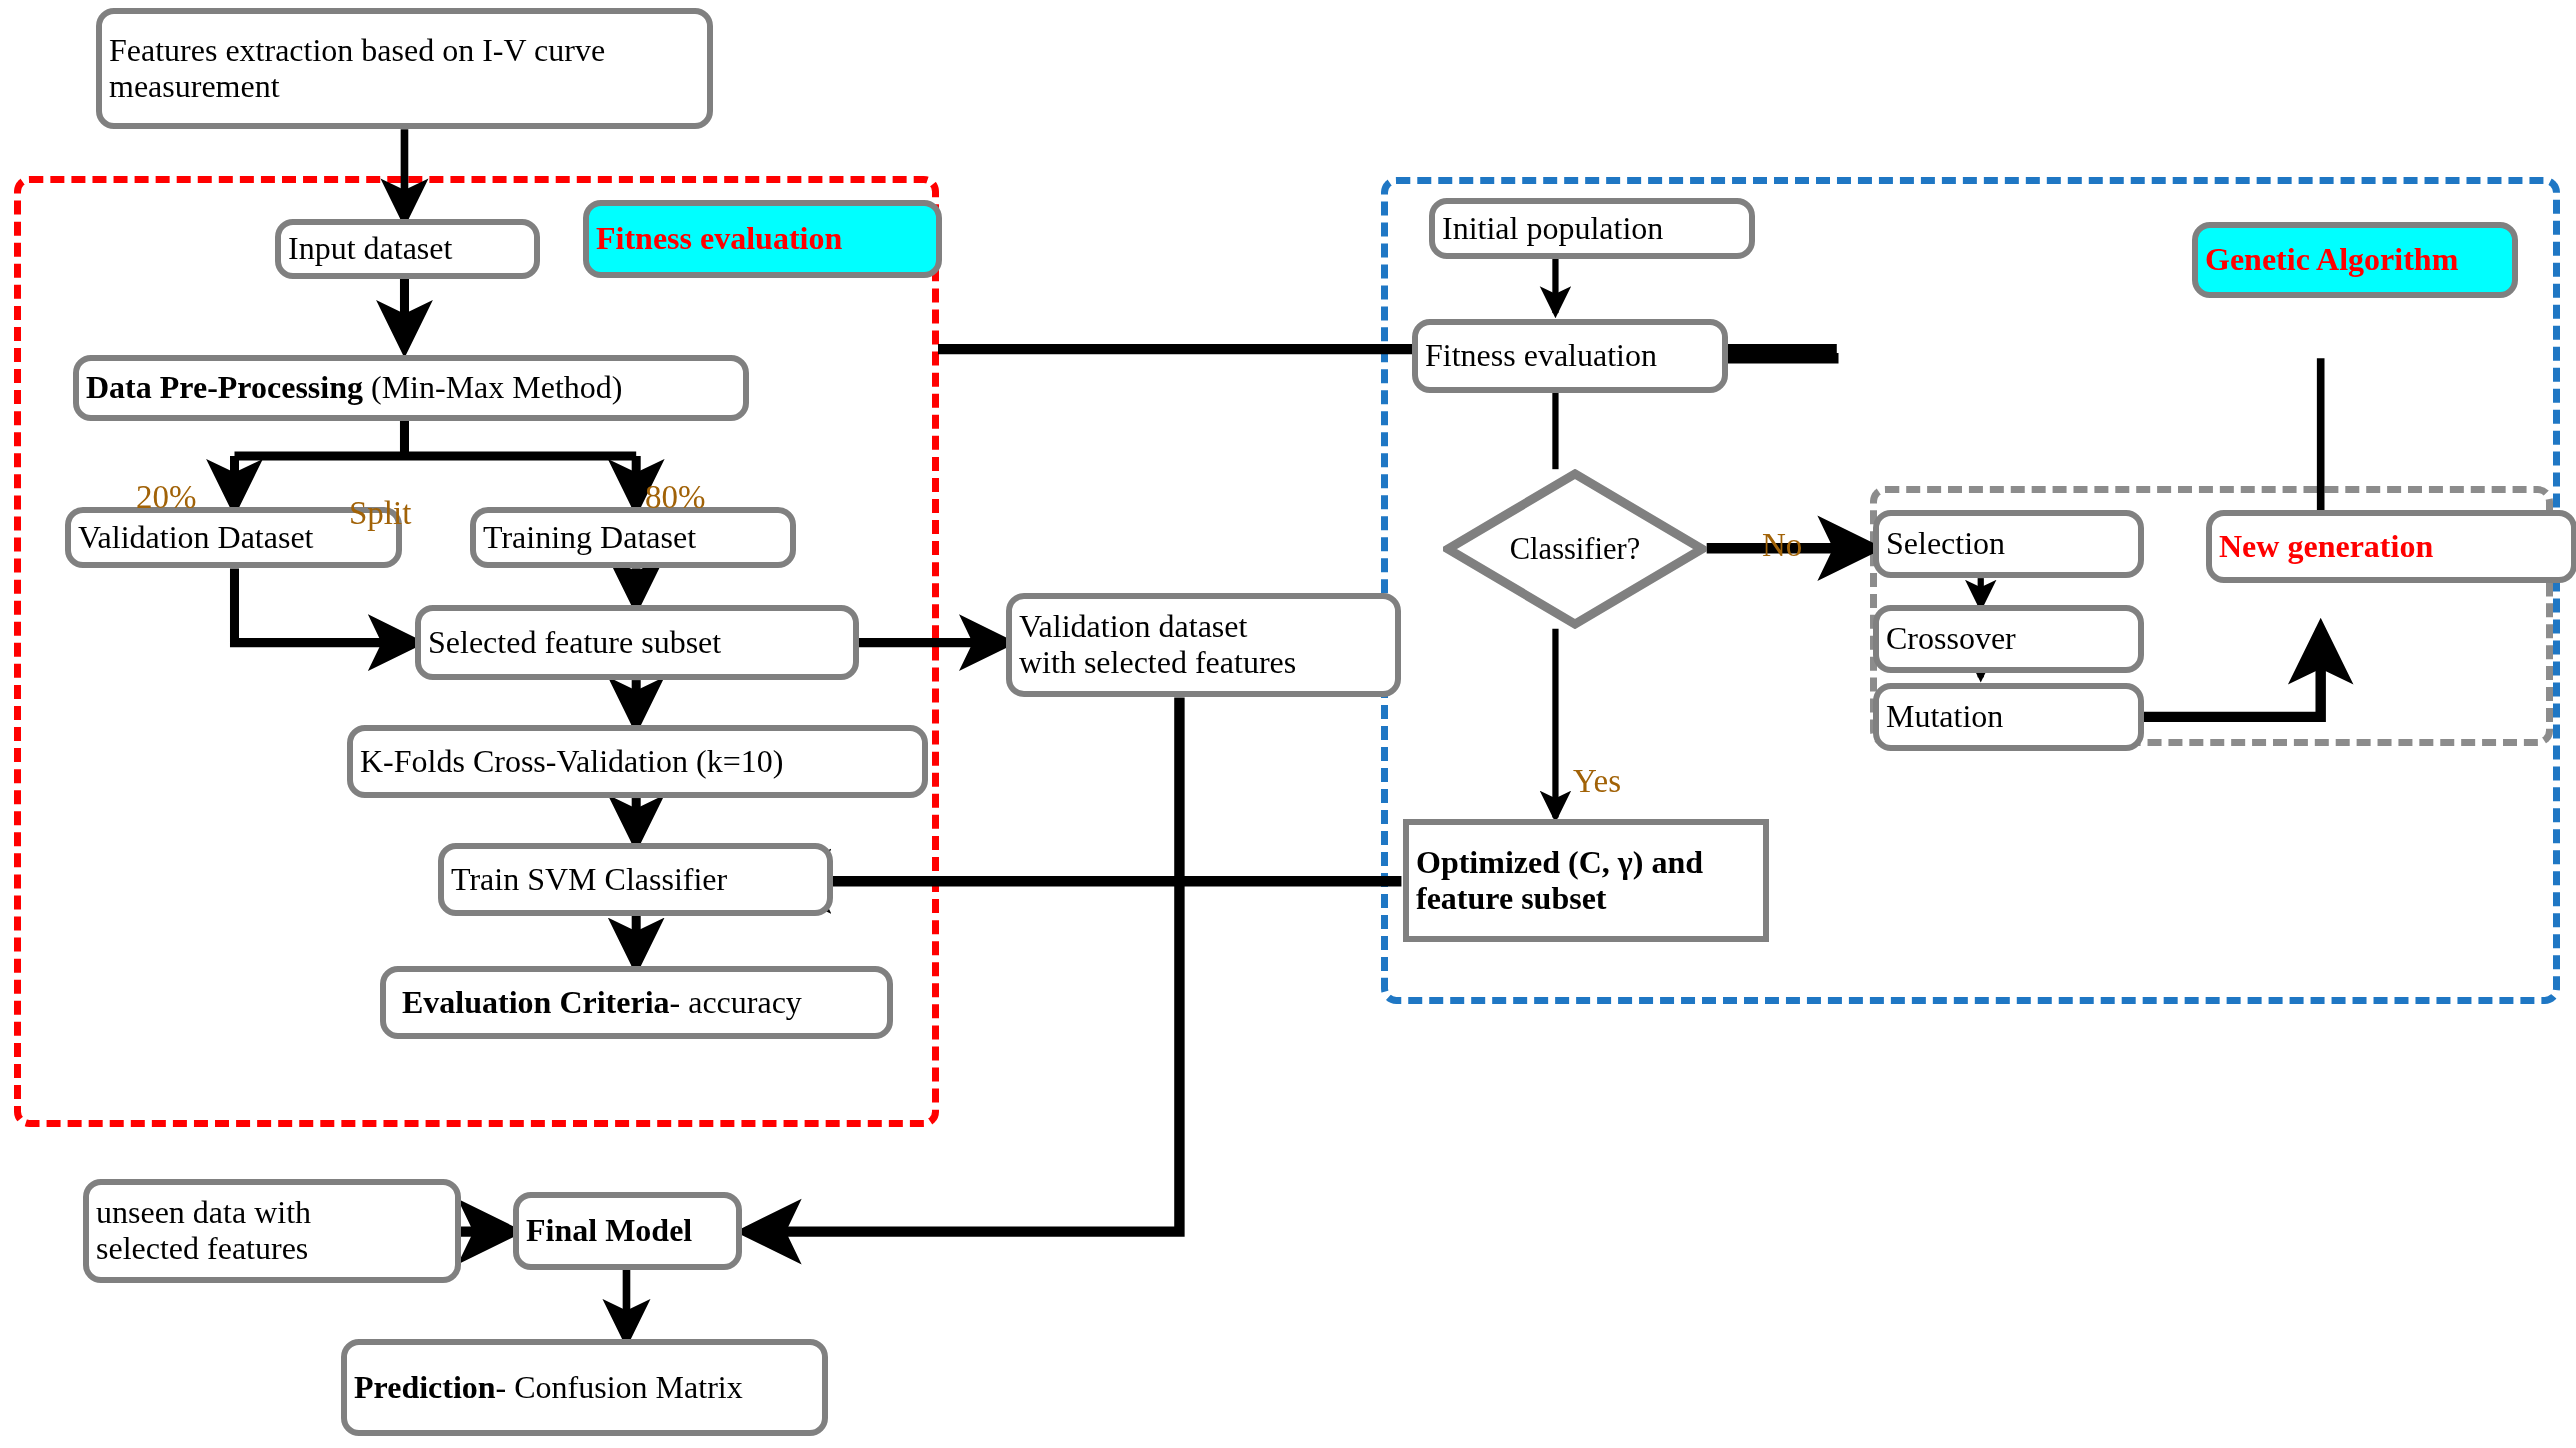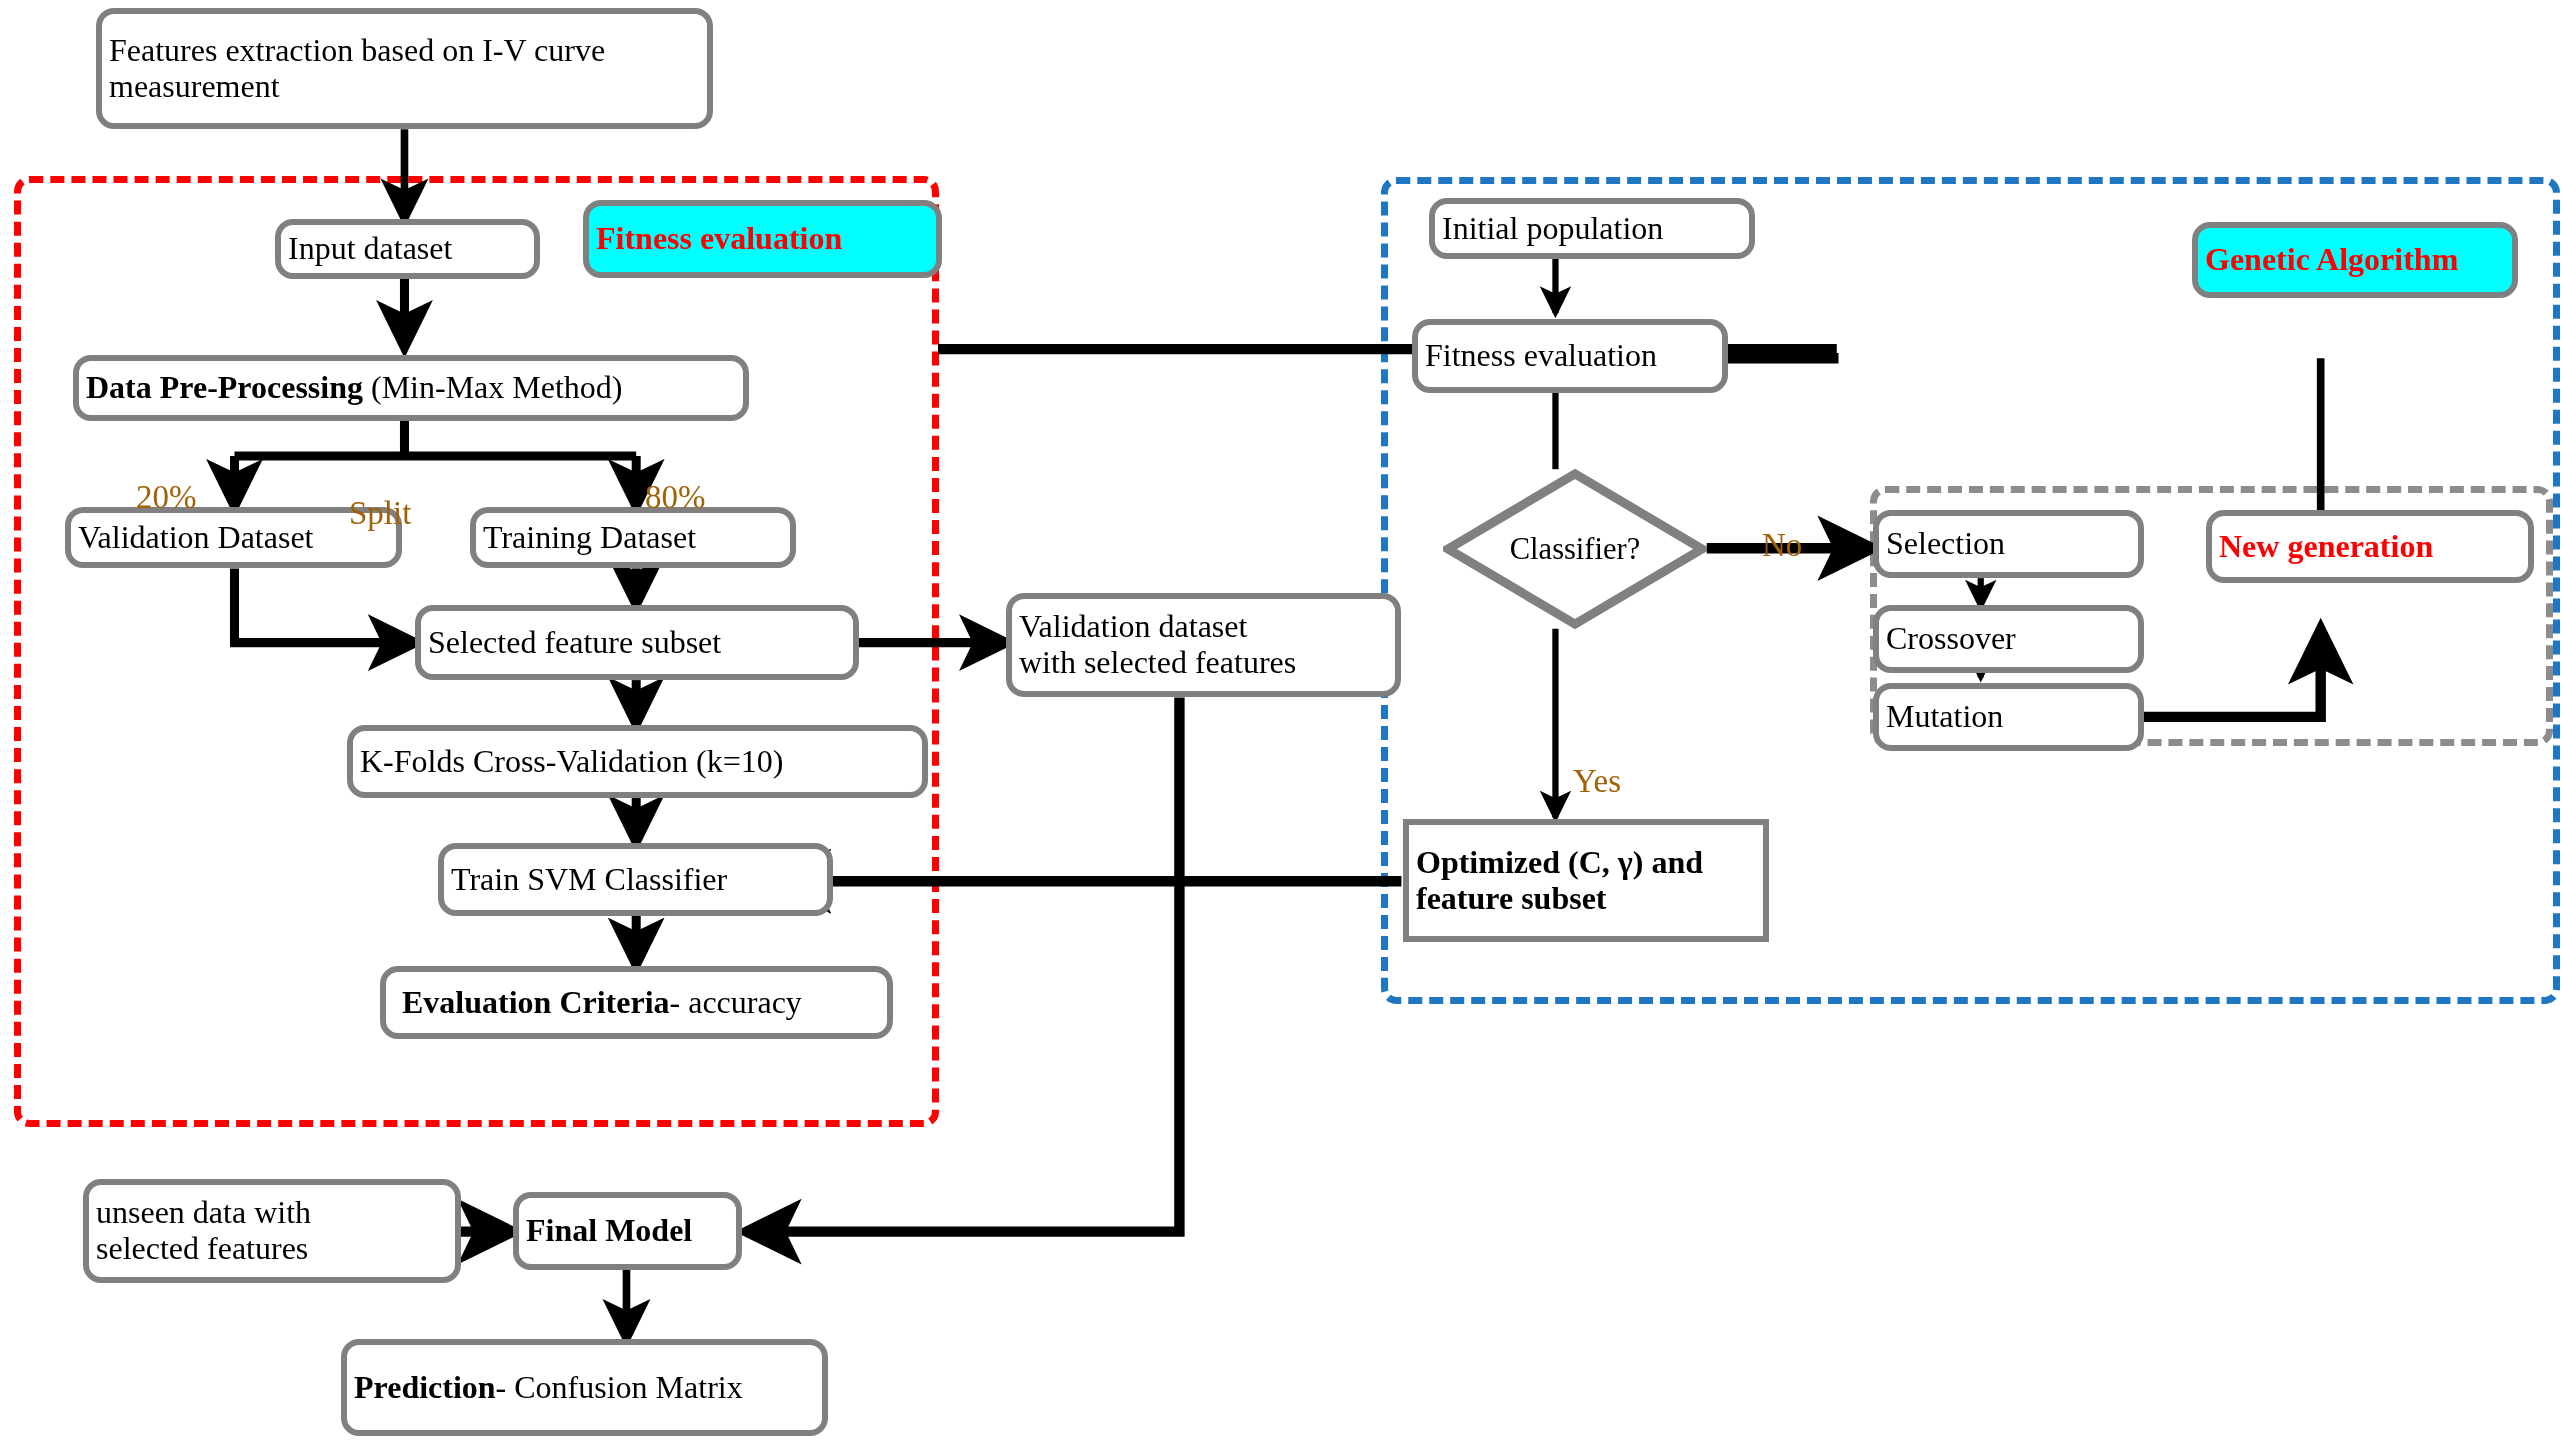--- a/index.html
+++ b/index.html
@@ -232,21 +232,21 @@
   </div>
 
   <div class="node" style="left:1873px; top:605px; width:271px; height:68px;">
     <span class="txt">Crossover</span>
   </div>
 
   <div class="node" style="left:1873px; top:683px; width:271px; height:68px;">
     <span class="txt">Mutation</span>
   </div>
 
-  <div class="node" style="left:2206px; top:510px; width:328px; height:73px;">
+  <div class="node" style="left:2206px; top:510px; width:371px; height:73px;">
     <span class="txt bold red">New generation</span>
   </div>
 
   <div class="node sharp" style="left:1403px; top:819px; width:366px; height:123px;">
     <span class="txt bold"><span>Optimized (C, γ) and</span><br><span>feature subset</span></span>
   </div>
 
   <div class="node" style="left:83px; top:1179px; width:378px; height:104px;">
     <span class="txt"><span>unseen data with</span><br><span>selected features</span></span>
   </div>

